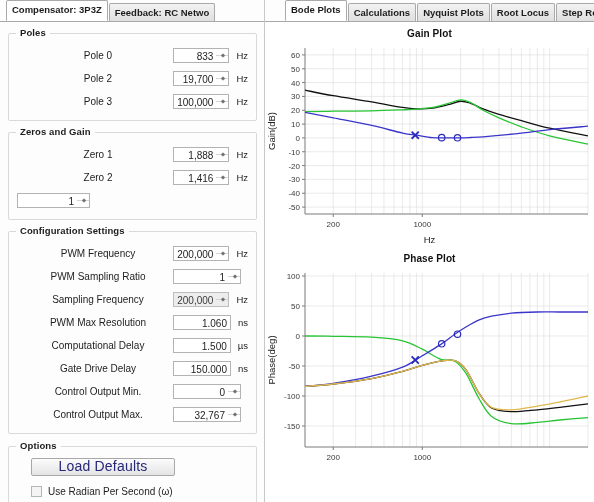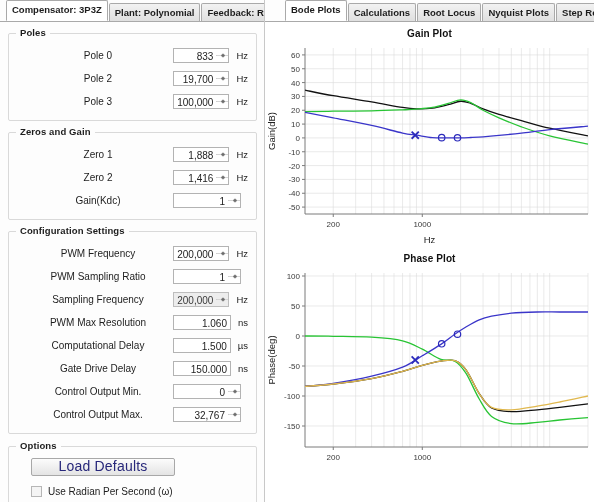--- a/index.html
+++ b/index.html
@@ -165,21 +165,20 @@
 </style>
 </head>
 <body>
 
 <div id="app">
 
   <div id="left">
 
     <div class="tabstrip">
       <div class="tab active">Compensator: 3P3Z</div>
-      <div class="tab">Plant: Polynomial</div>
       <div class="tab">Feedback: RC Netwo</div>
     </div>
 
     <div class="pane-body">
 
       <div class="group">
         <div class="group-title">Poles</div>
 
         <div class="row">
           <div class="lbl">Pole 0</div>
@@ -244,21 +243,20 @@
             <div class="spin">
                 <div class="up"></div>
                 <div class="sep"></div>
                 <div class="dn"></div>
               </div>
           </div>
           <div class="unit">Hz</div>
         </div>
 
         <div class="row">
-          <div class="lbl">Gain(Kdc)</div>
           <div class="field">
             <div class="val">1</div>
             <div class="spin">
                 <div class="up"></div>
                 <div class="sep"></div>
                 <div class="dn"></div>
               </div>
           </div>
           <div class="unit"></div>
         </div>
@@ -375,22 +373,22 @@
       </div>
 
     </div>
   </div>
 
   <div id="right">
 
     <div class="tabstrip">
       <div class="tab active">Bode Plots</div>
       <div class="tab">Calculations</div>
+      <div class="tab">Nyquist Plots</div>
       <div class="tab">Root Locus</div>
-      <div class="tab">Nyquist Plots</div>
       <div class="tab">Step Response</div>
     </div>
 
     <div class="plots">
 
       <div class="plot-wrap">
         <div class="plot-title">Gain Plot</div>
         <svg id="gain-svg" class="plot-svg" width="329" height="196">
             <line x1="68.25718724205218" y1="8" x2="68.25718724205218" y2="174" stroke="#dcdcdc" stroke-width="0.6"></line>
             <line x1="90.68617855901854" y1="8" x2="90.68617855901854" y2="174" stroke="#dcdcdc" stroke-width="0.6"></line>

